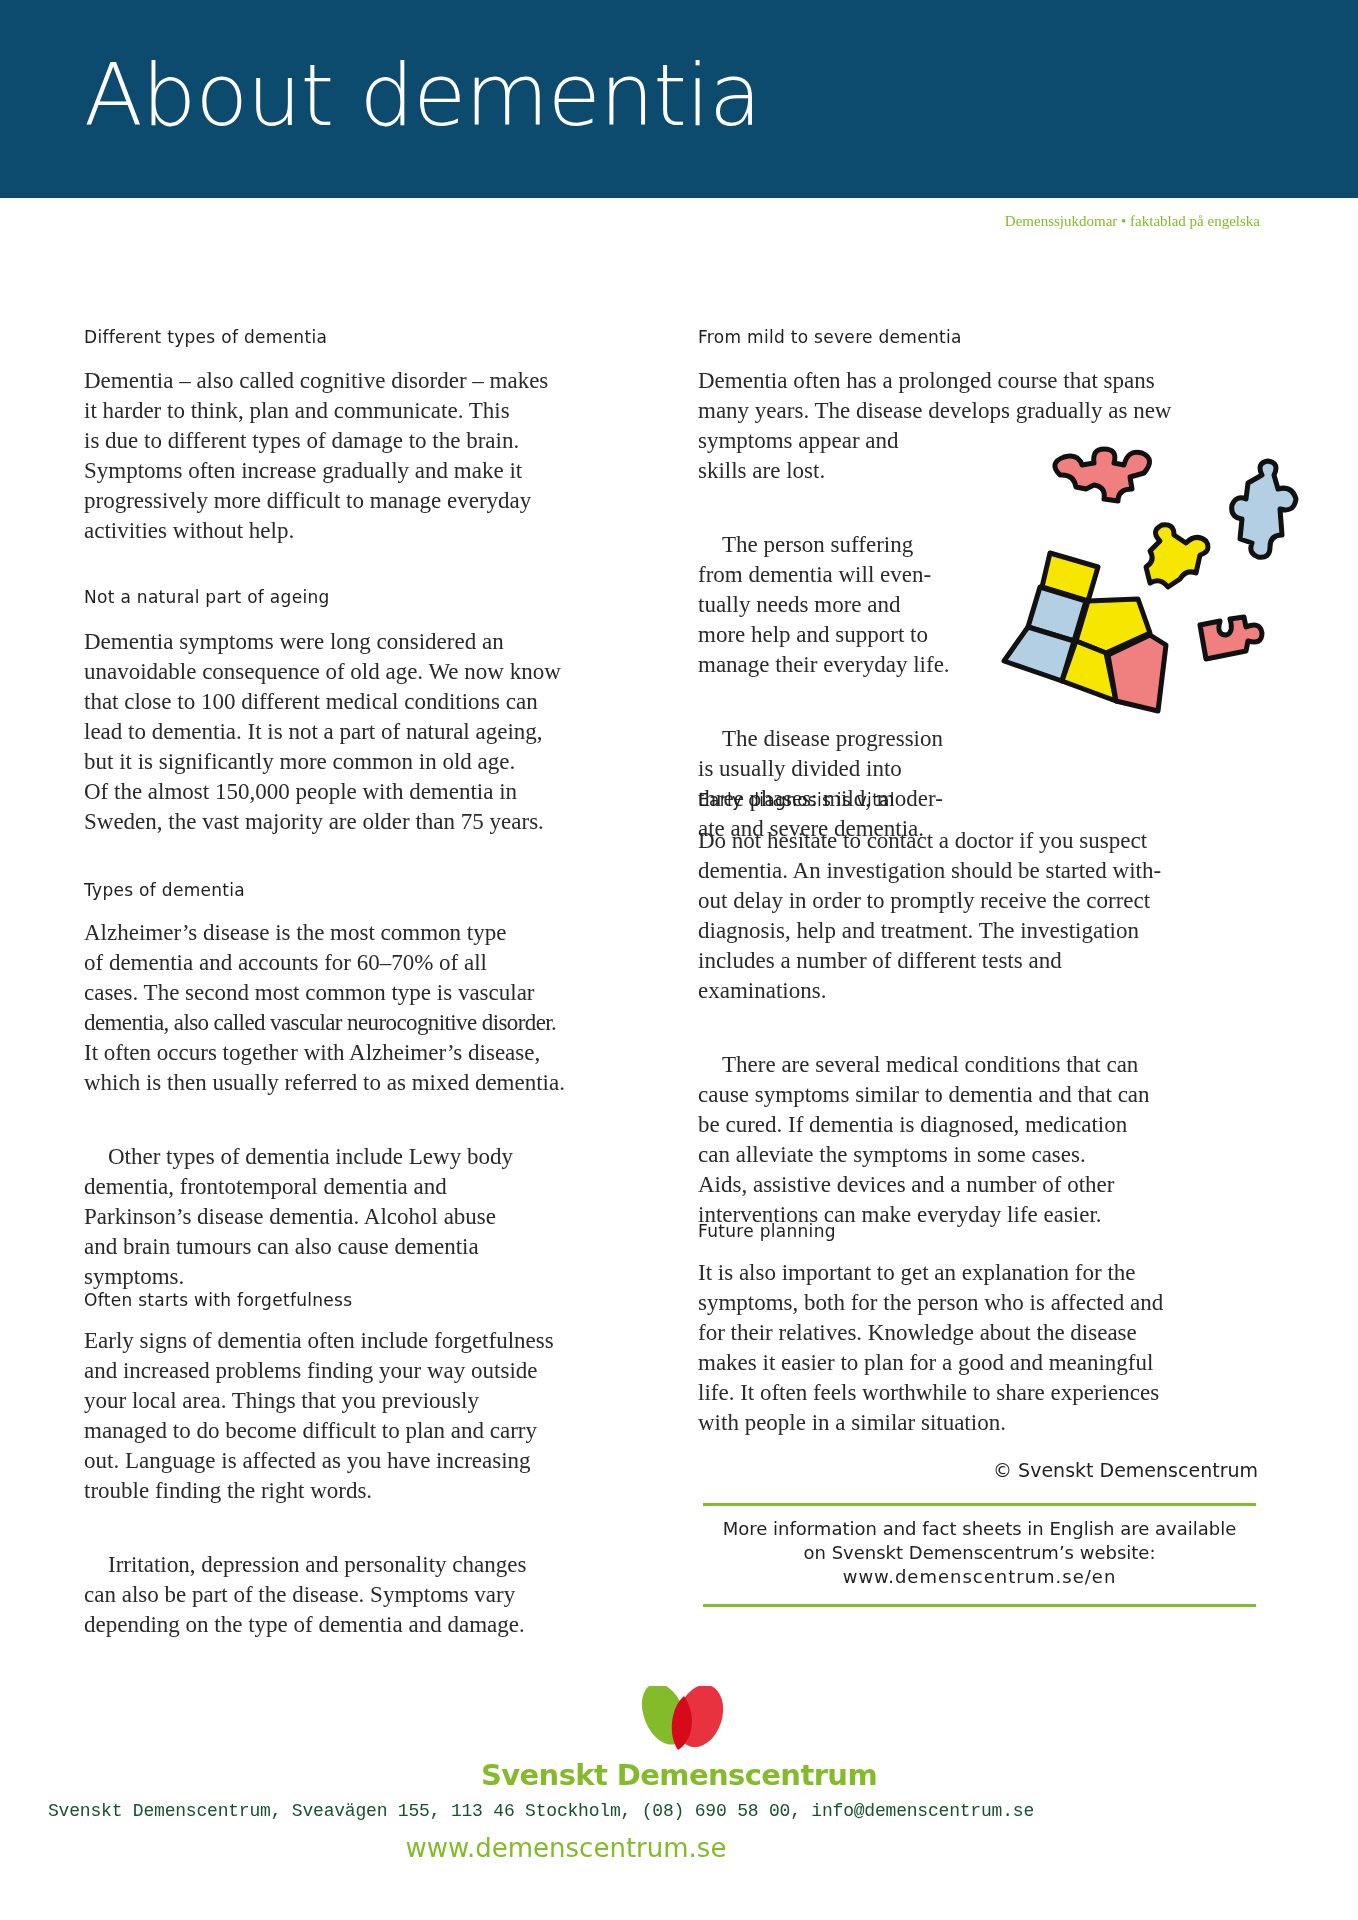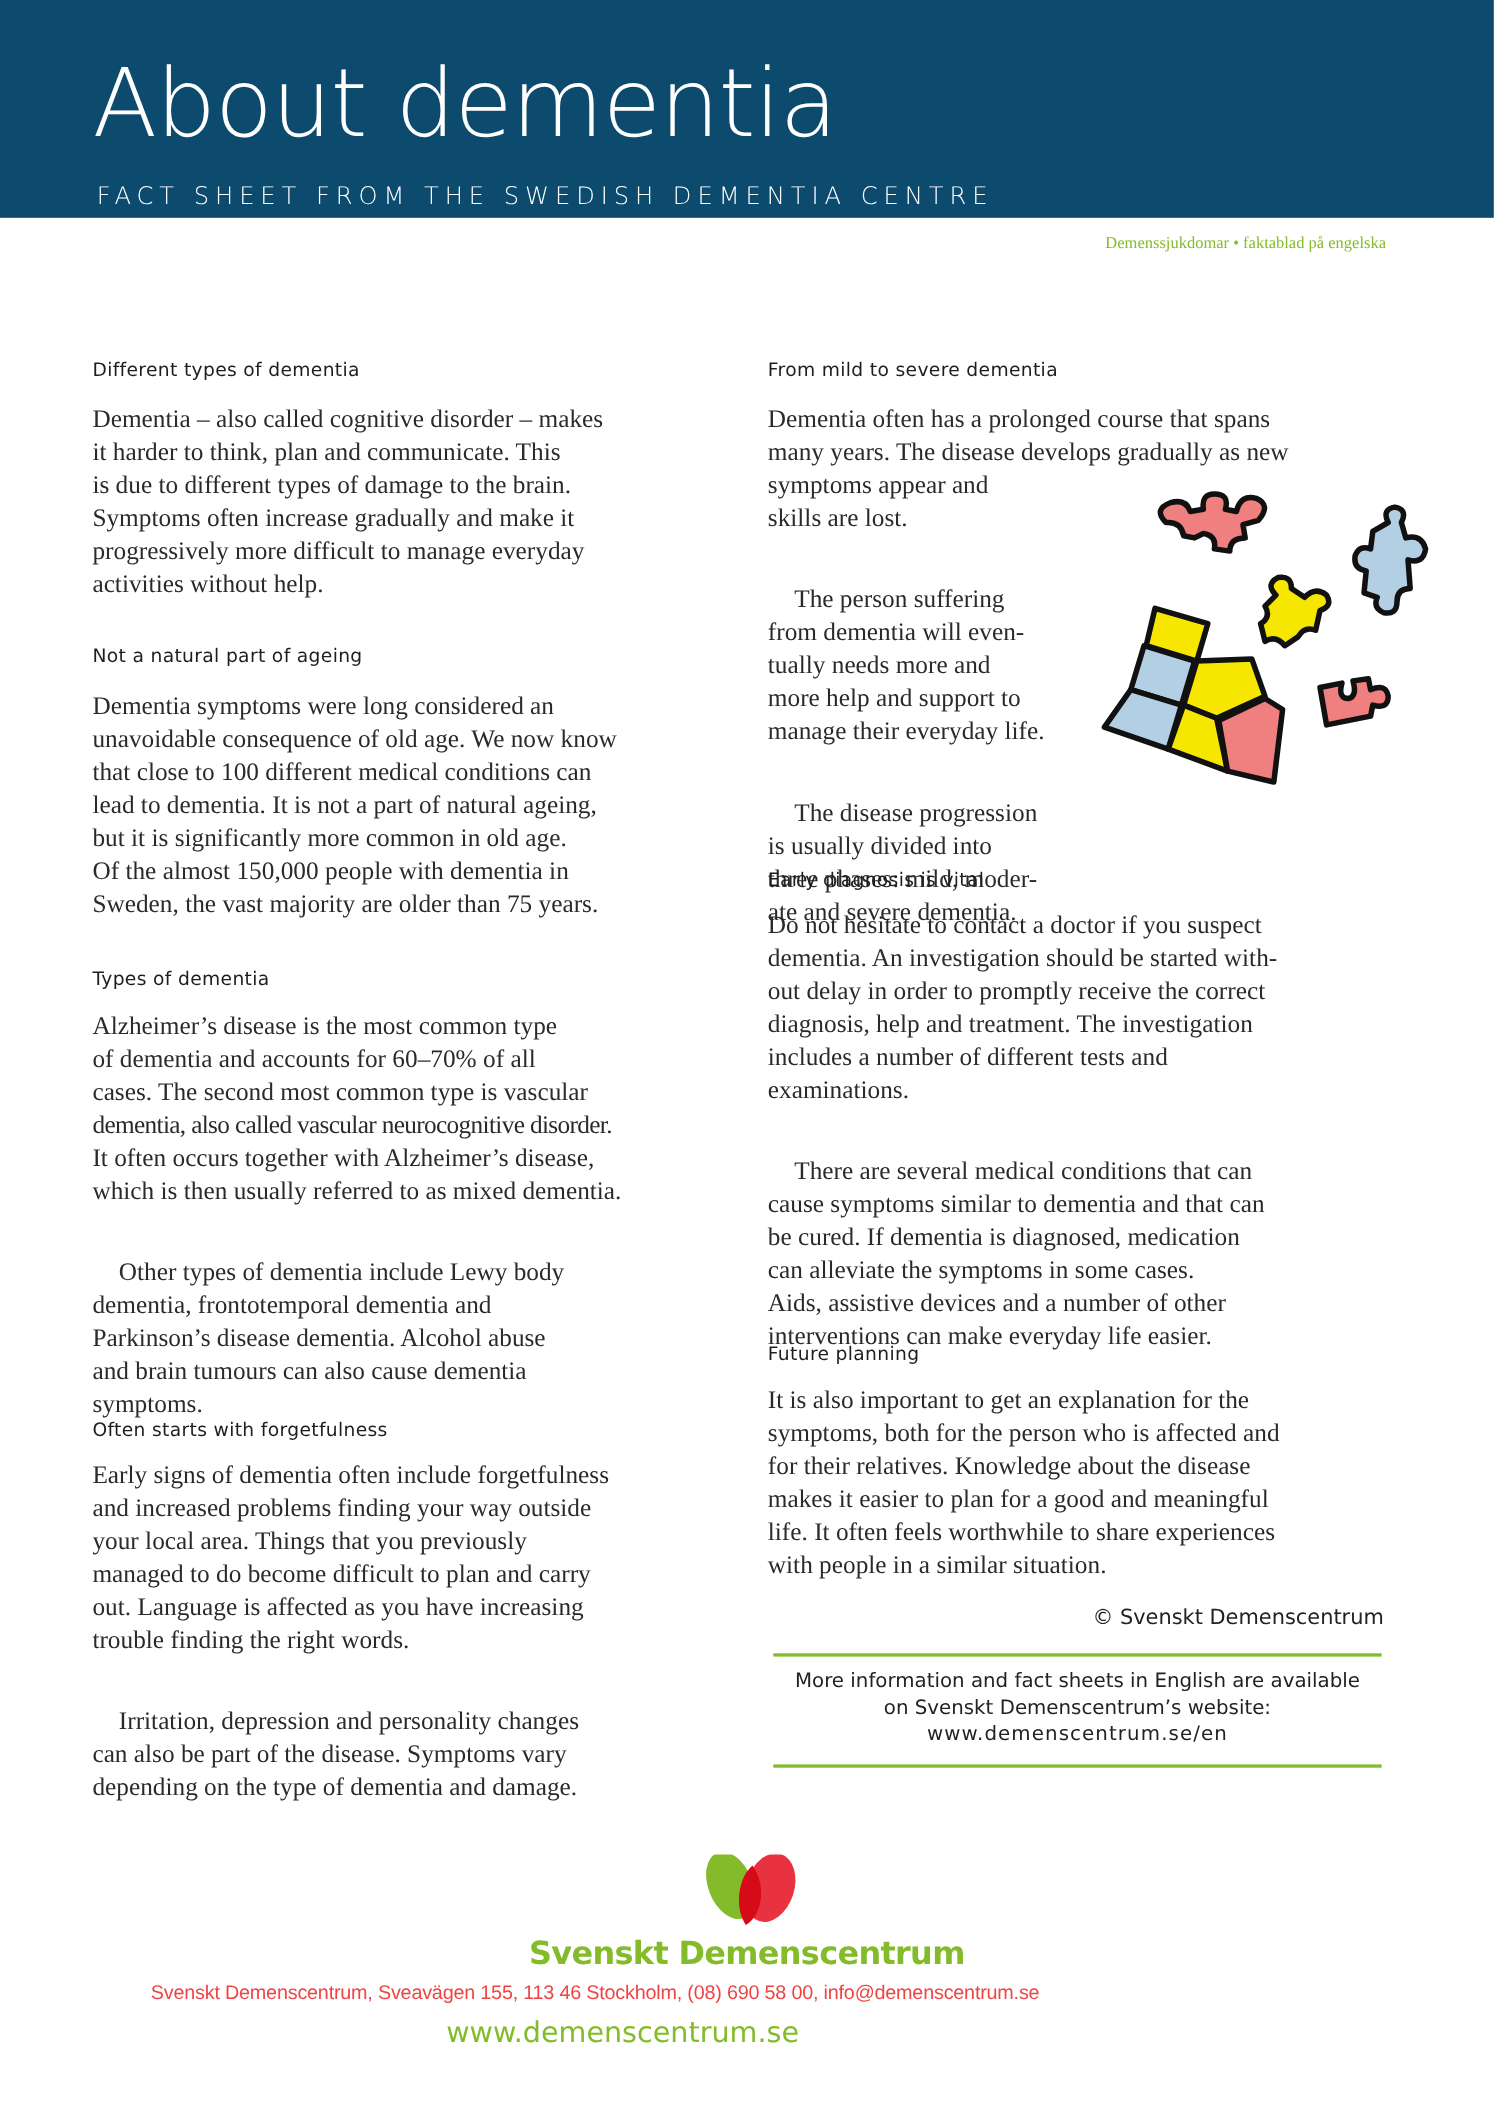--- a/index.html
+++ b/index.html
@@ -21,29 +21,28 @@
 
   .puzzle { position:absolute; left:990px; top:445px; width:320px; height:290px; }
 
   .copyright { position:absolute; right:100px; top:1458px; font-family:"DejaVu Sans", sans-serif; font-size:19px; line-height:24px; color:#222; white-space:nowrap; }
   .rule { position:absolute; left:703px; width:553px; height:3px; background:#84bb2a; }
   .info { position:absolute; left:703px; width:553px; top:1517px; text-align:center; font-family:"DejaVu Sans", sans-serif; font-size:18px; line-height:24px; color:#222; }
   .info span { display:block; }
 
   .logo { position:absolute; left:640px; top:1686px; width:86px; height:66px; }
   .brand { position:absolute; left:0; width:1358px; top:1757px; text-align:center; font-family:"DejaVu Sans", sans-serif; font-size:29px; line-height:36px; color:#84bb2a; font-weight:bold; letter-spacing:-0.6px; }
-  .address { position:absolute; left:0; width:1082px; top:1799px; text-align:center; font-family:Liberation Sans, sans-serif; font-size:18px; line-height:24px; color:#ef4444; letter-spacing:-0.2px; }
+  .address { position:absolute; left:0; width:1082px; top:1799px; text-align:center; font-family:Liberation Mono, monospace; font-size:18px; line-height:24px; color:#14532d; letter-spacing:-0.2px; }
   .website { position:absolute; left:0; width:1132px; top:1832px; text-align:center; font-family:"DejaVu Sans", sans-serif; font-size:26px; line-height:32px; color:#84bb2a; }
 </style>
 </head>
 <body>
 
 <div class="header">
   <div class="title">About dementia</div>
-  <div class="subtitle">FACT SHEET FROM THE SWEDISH DEMENTIA CENTRE</div>
 </div>
 <div class="tagline">Demenssjukdomar • faktablad på engelska</div>
 
 <div class="col col-left">
   <div class="h" style="top:321px">Different types of dementia</div>
   <div class="body" style="top:366px">
     <span class="ln">Dementia – also called cognitive disorder – makes</span>
     <span class="ln">it harder to think, plan and communicate. This</span>
     <span class="ln">is due to different types of damage to the brain.</span>
     <span class="ln">Symptoms often increase gradually and make it</span>

